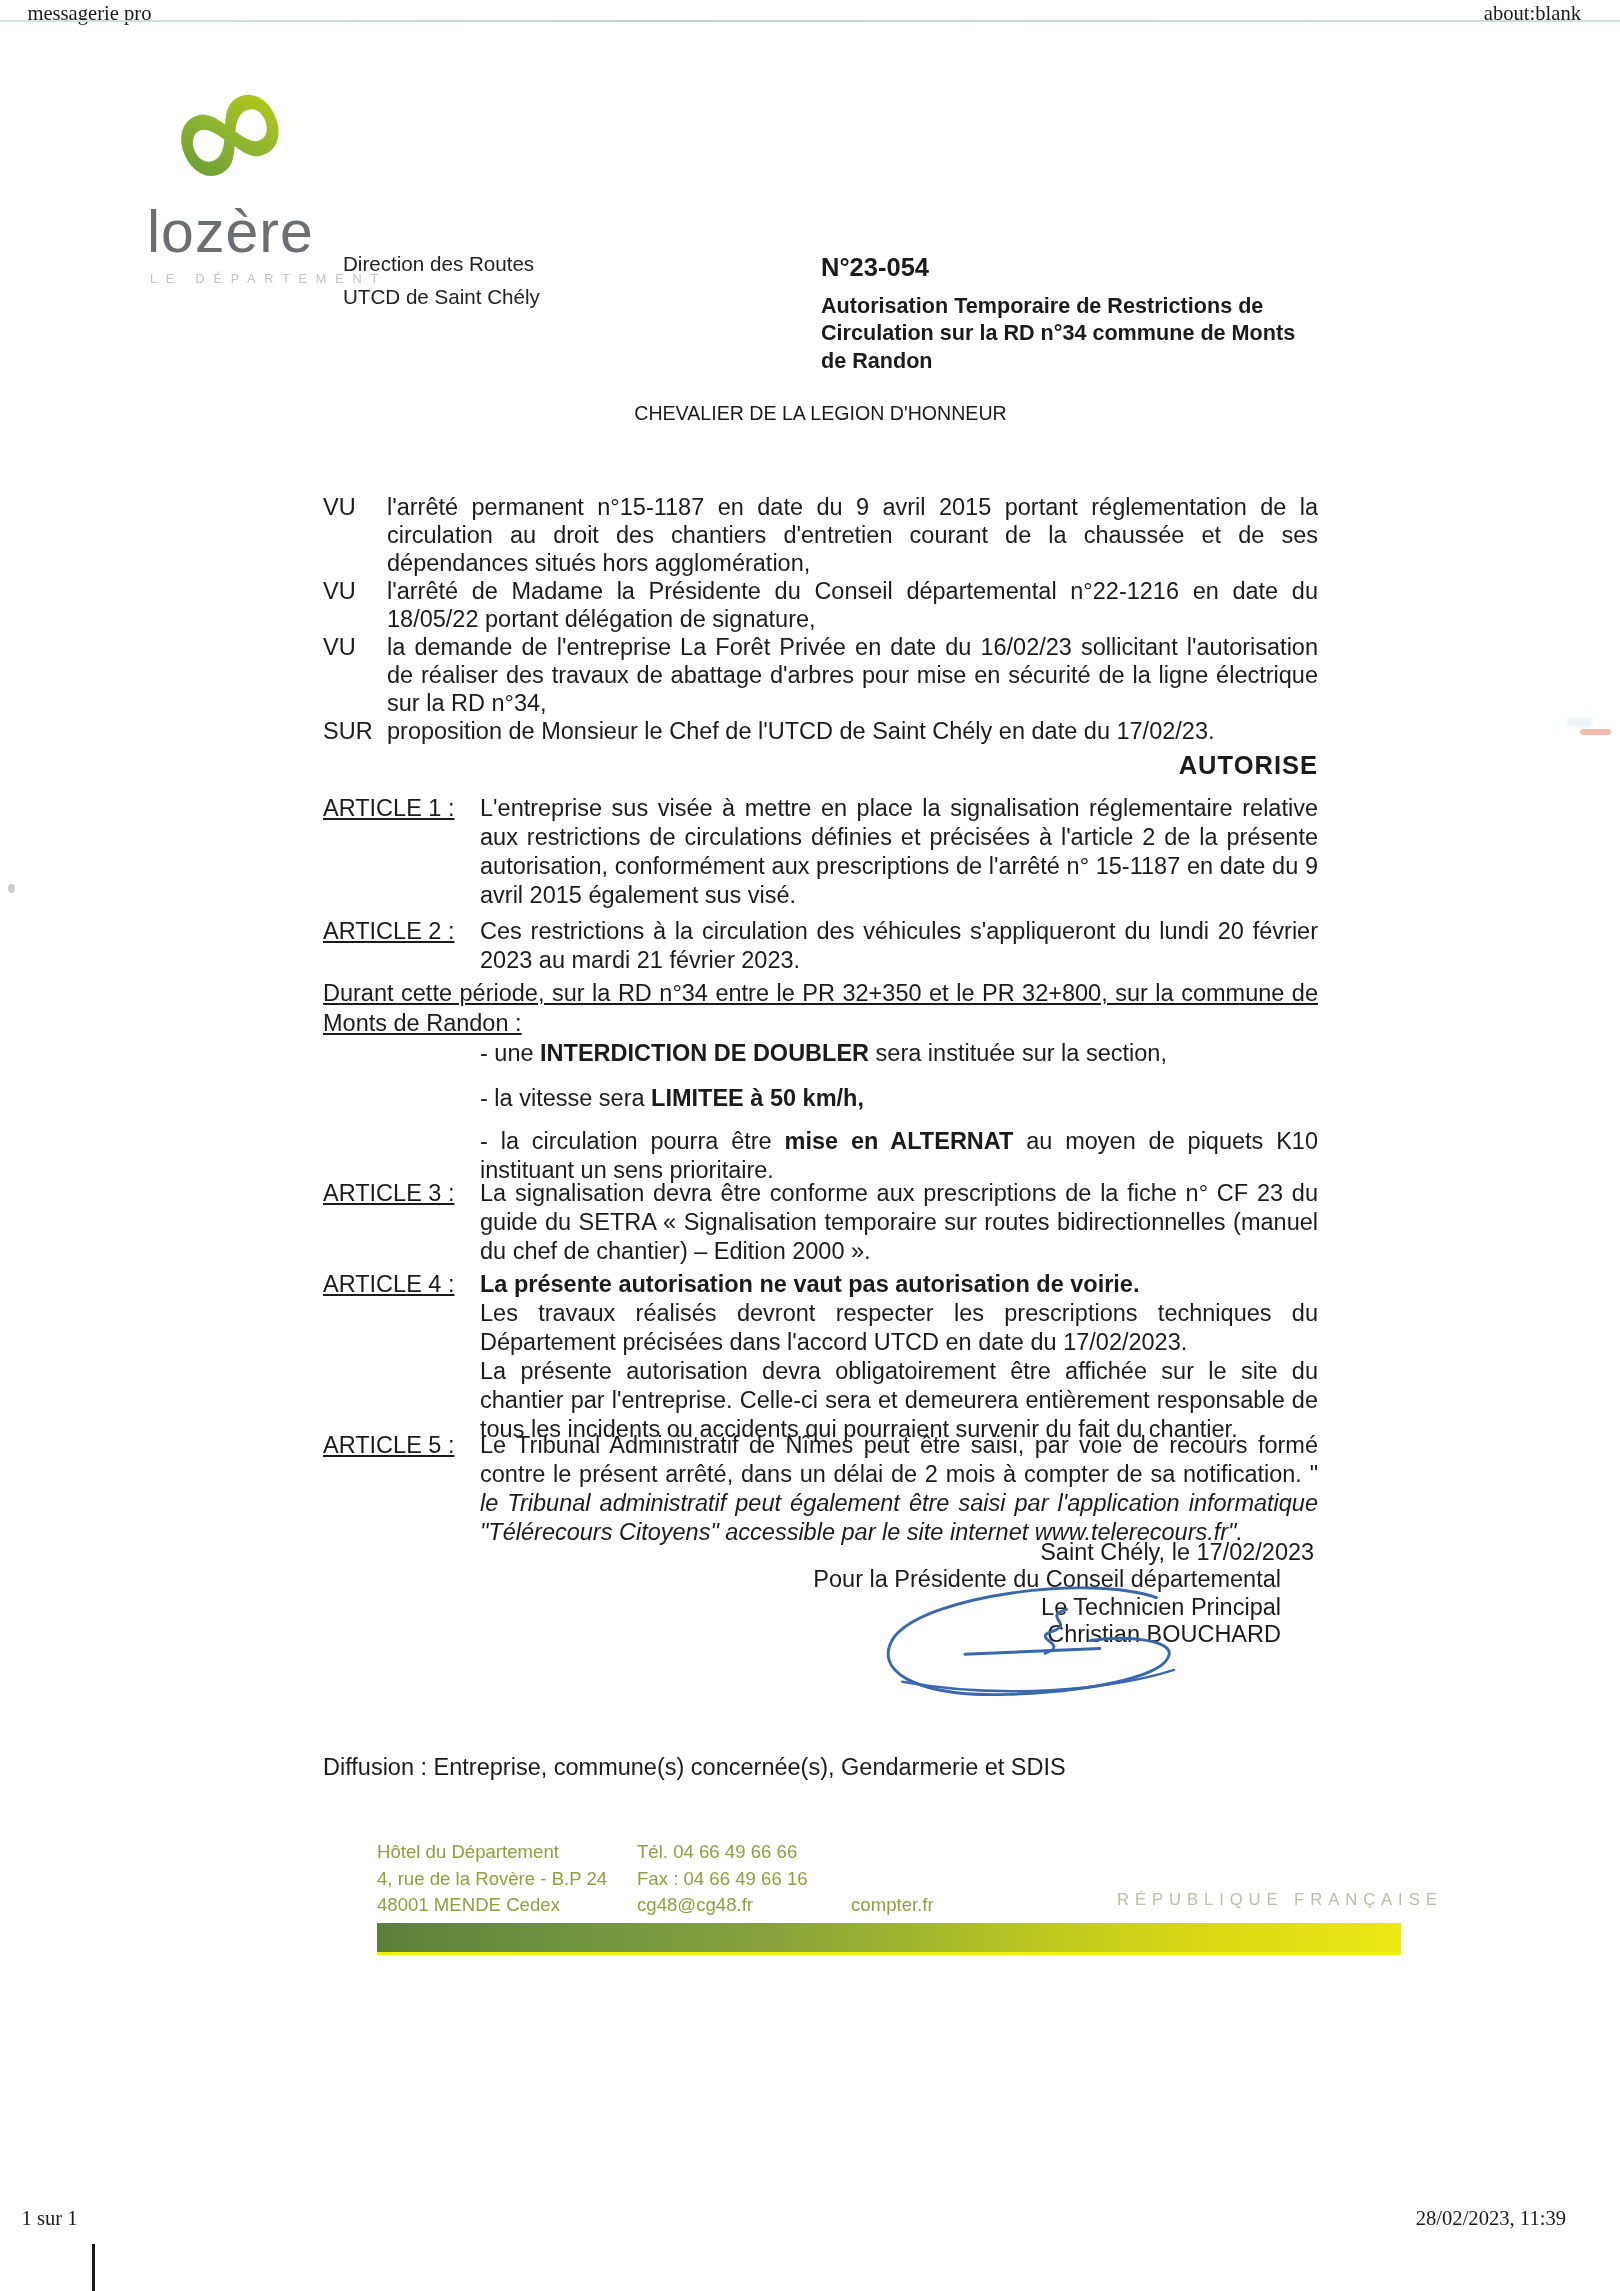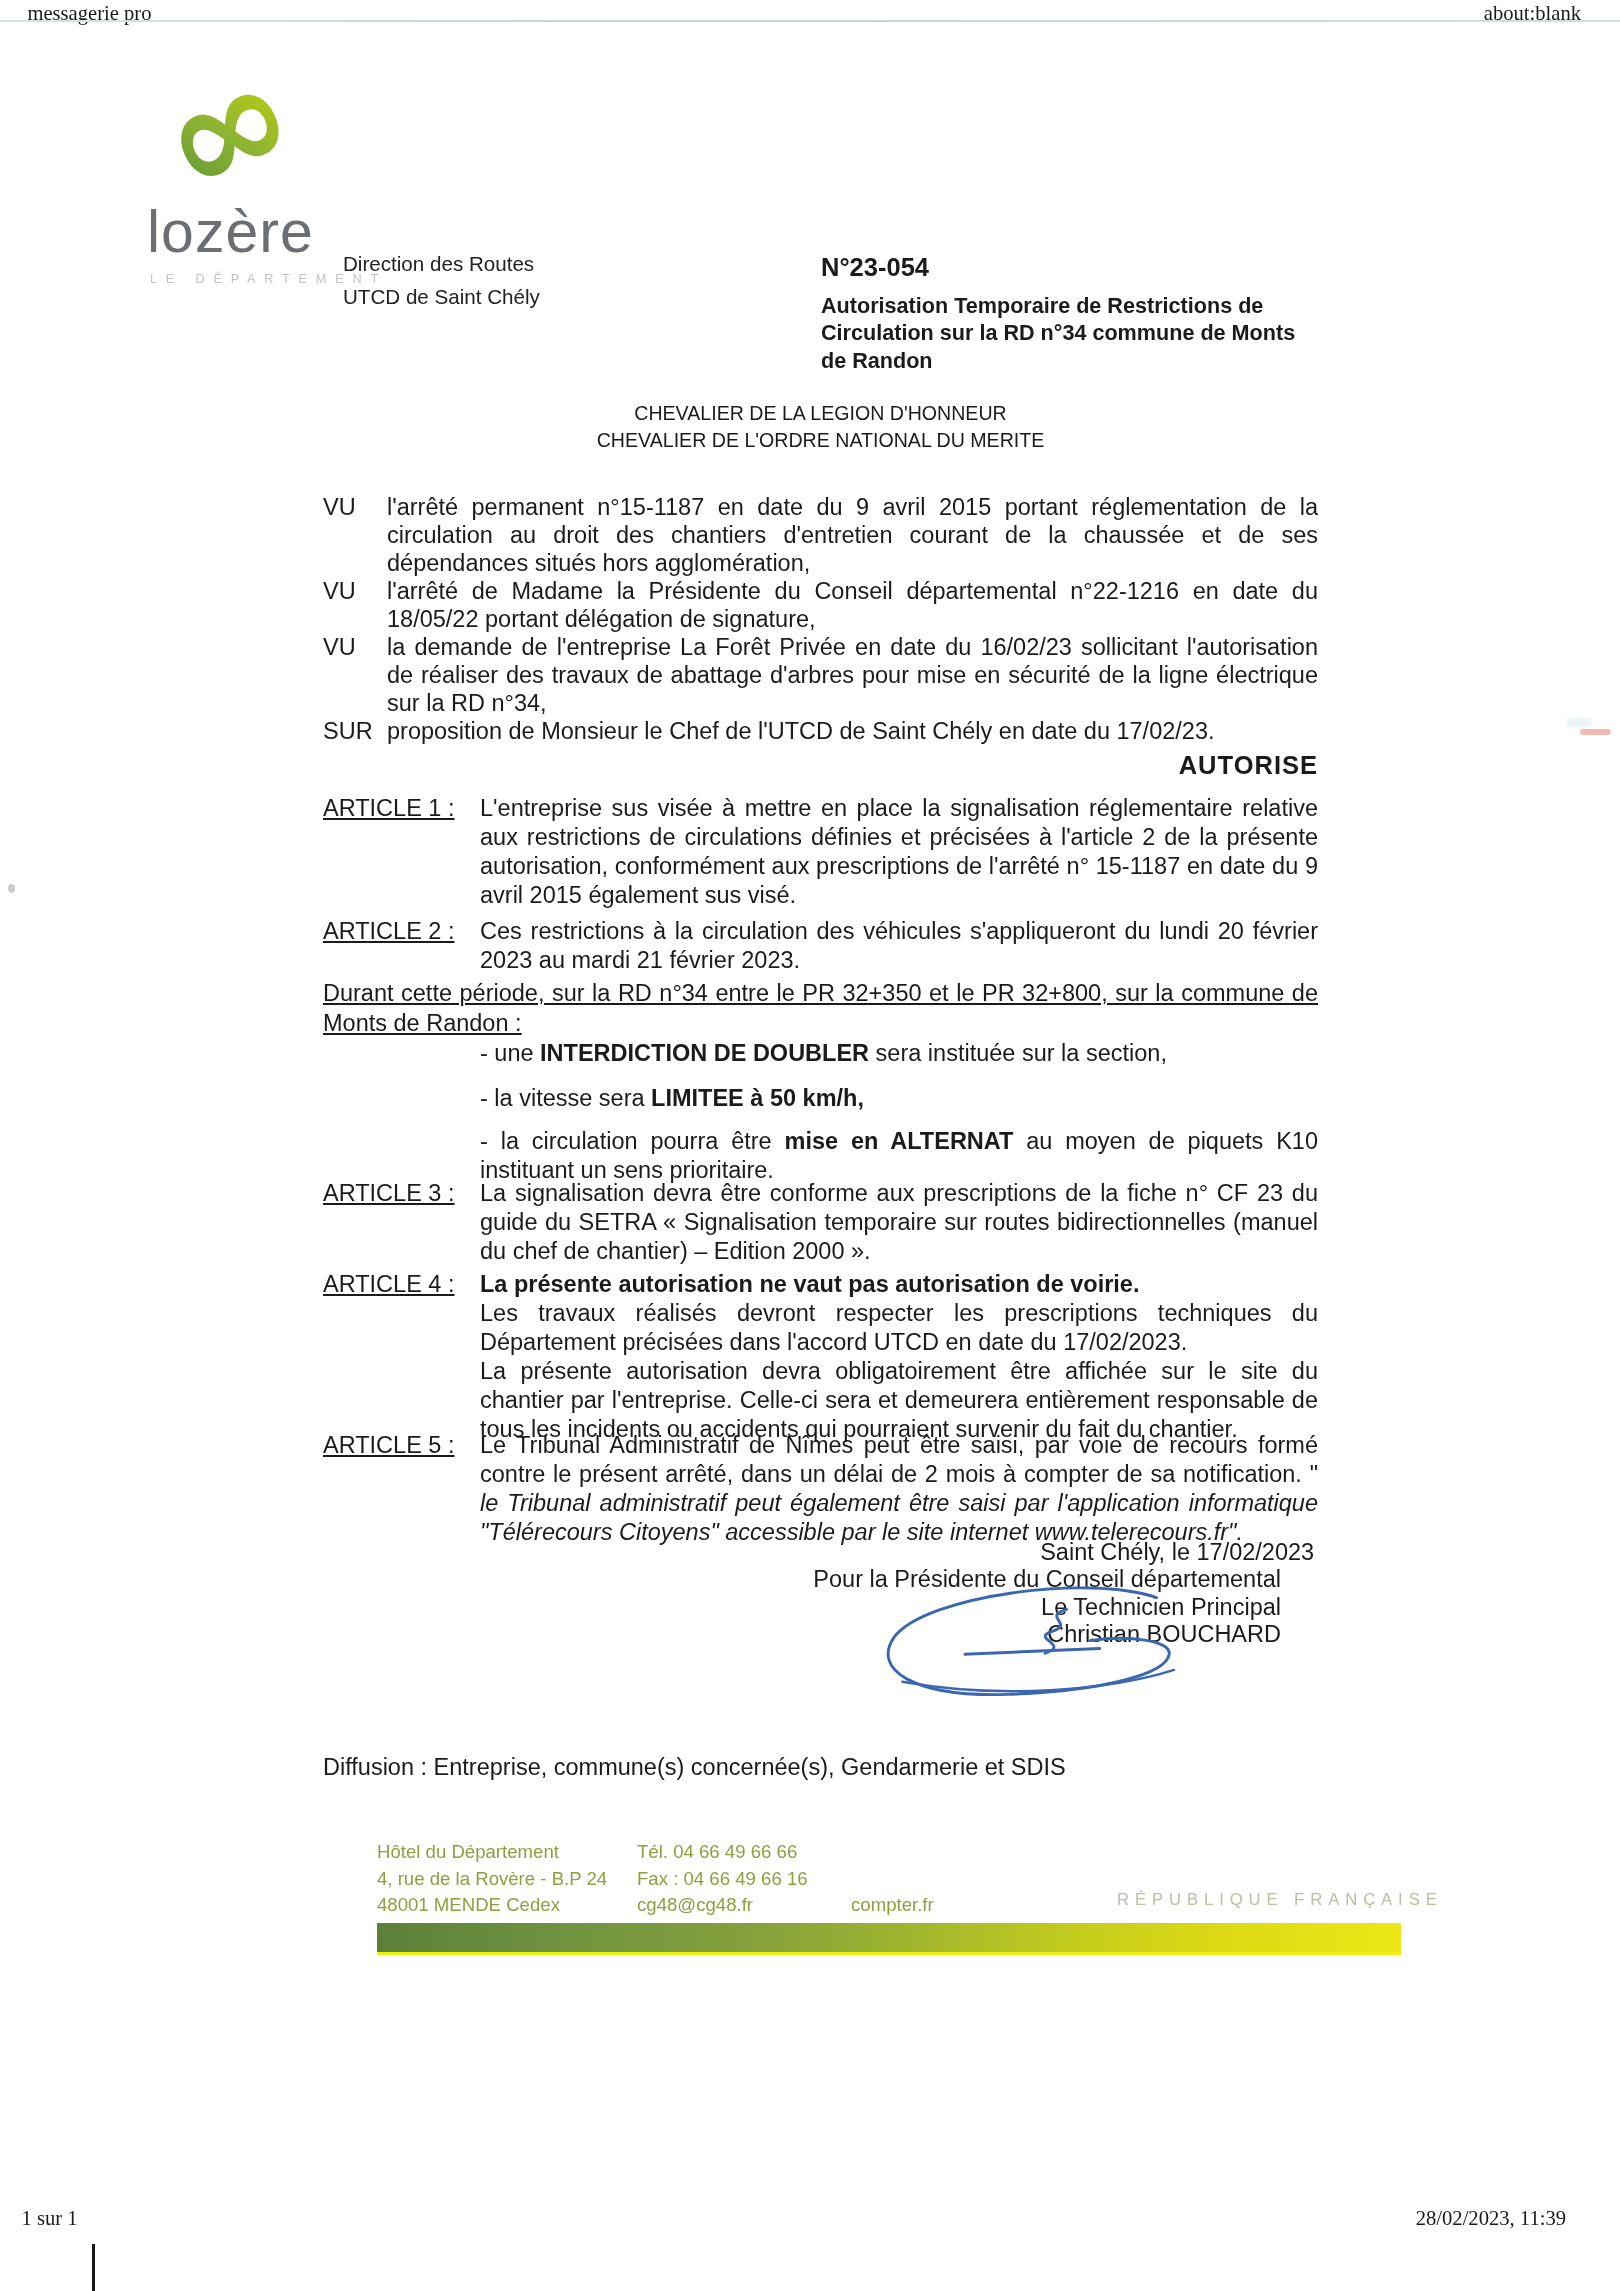--- a/index.html
+++ b/index.html
@@ -91,21 +91,20 @@
 
 <div class="abs" id="service">
   <div class="line2">Direction des Routes</div>
   <div class="line3">UTCD de Saint Chély</div>
 </div>
 <div class="abs" id="refnum">N°23-054</div>
 <div class="abs" id="subject">Autorisation Temporaire de Restrictions de Circulation sur la RD n°34 commune de Monts de Randon</div>
 
 <div class="abs doc" id="title">
   <div class="t2">CHEVALIER DE LA LEGION D'HONNEUR</div>
-  <div class="t2">CHEVALIER DE L'ORDRE NATIONAL DU MERITE</div>
 </div>
 
 <div class="abs doc" id="visas">
   <div class="visa">
     <span class="label">VU</span>
     <span class="body">l'arrêté permanent n°15-1187 en date du 9 avril 2015 portant réglementation de la circulation au droit des chantiers d'entretien courant de la chaussée et de ses dépendances situés hors agglomération,</span>
   </div>
   <div class="visa">
     <span class="label">VU</span>
     <span class="body">l'arrêté de Madame la Présidente du Conseil départemental n°22-1216 en date du 18/05/22 portant délégation de signature,</span>

